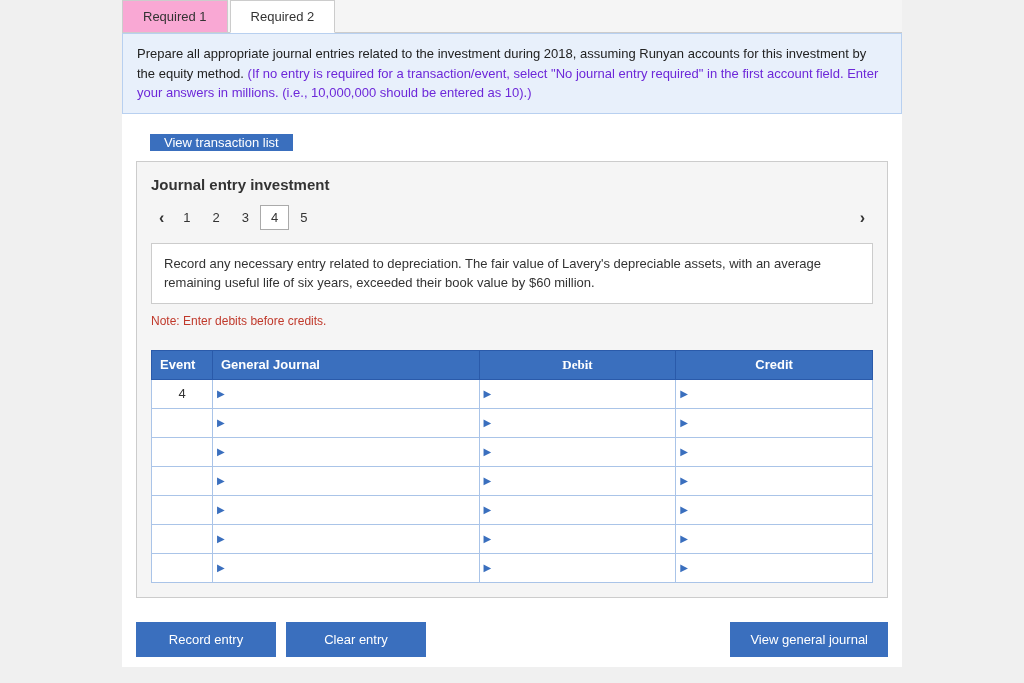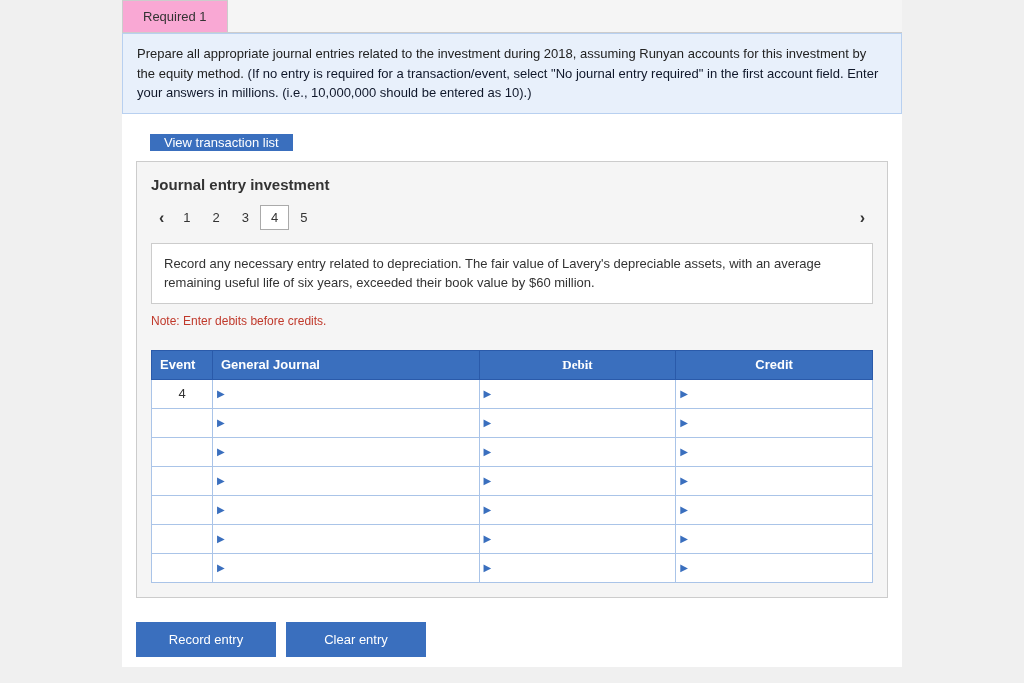--- a/index.html
+++ b/index.html
@@ -43,21 +43,21 @@
     .instruction-box {
       background: #e8f0fb;
       border: 1px solid #b8d0f0;
       padding: 10px 14px;
       margin: 0;
       font-size: 13px;
       line-height: 1.5;
       color: #222;
     }
     .instruction-box .red-text {
-      color: #0f172a;
+      color: #6d28d9;
     }
 
     
     .btn-transaction {
       background: #3a6fbe;
       color: #fff;
       border: none;
       padding: 1px 14px;
       cursor: pointer;
       font-size: 13px;
@@ -194,20 +194,21 @@
       flex: 1;
     }
   </style>
 </head>
 <body>
 
 <div class="outer-container">
 
   <div class="tabs">
     <div class="tab">Required 1</div>
+    <div class="tab active">Required 2</div>
   </div>
 
   <div class="instruction-box">
     <span>Prepare all appropriate journal entries related to the investment during 2018, assuming Runyan accounts for this investment by the equity method.</span>
     <span class="red-text">(If no entry is required for a transaction/event, select "No journal entry required" in the first account field. Enter your answers in millions. (i.e., 10,000,000 should be entered as 10).)</span>
   </div>
 
   <div style="padding: 10px 14px 0 14px;">
     <button class="btn-transaction">View transaction list</button>
   </div>
@@ -368,15 +369,16 @@
         </tr>
       </tbody>
     </table>
 
   </div>
 
   <div class="bottom-buttons">
     <button class="btn-action">Record entry</button>
     <button class="btn-action">Clear entry</button>
     <div class="btn-spacer"></div>
+    <button class="btn-action">View general journal</button>
   </div>
 
 </div>
 
 </body></html>

